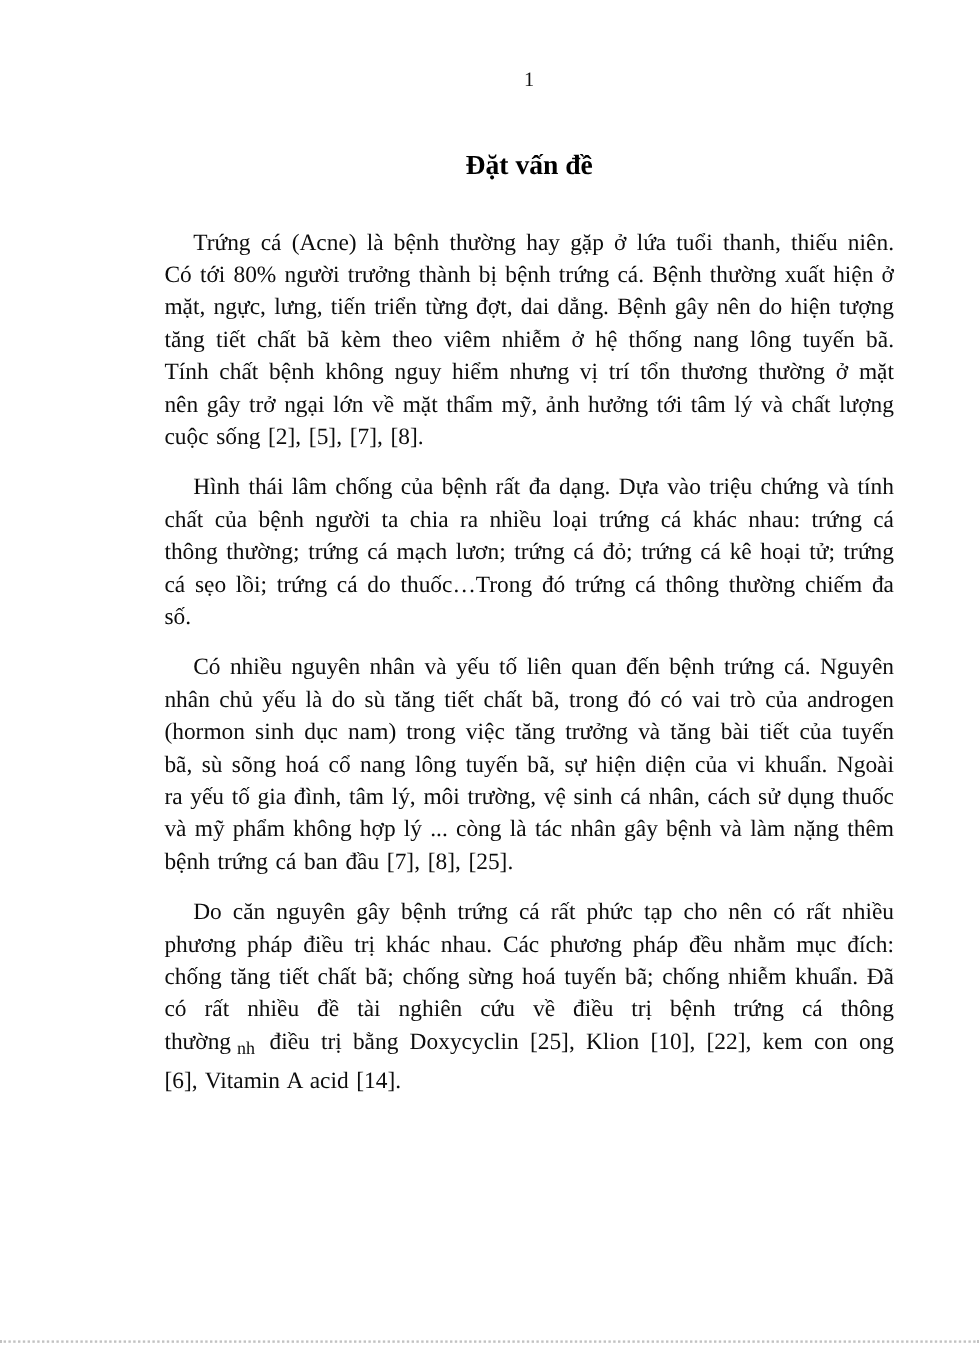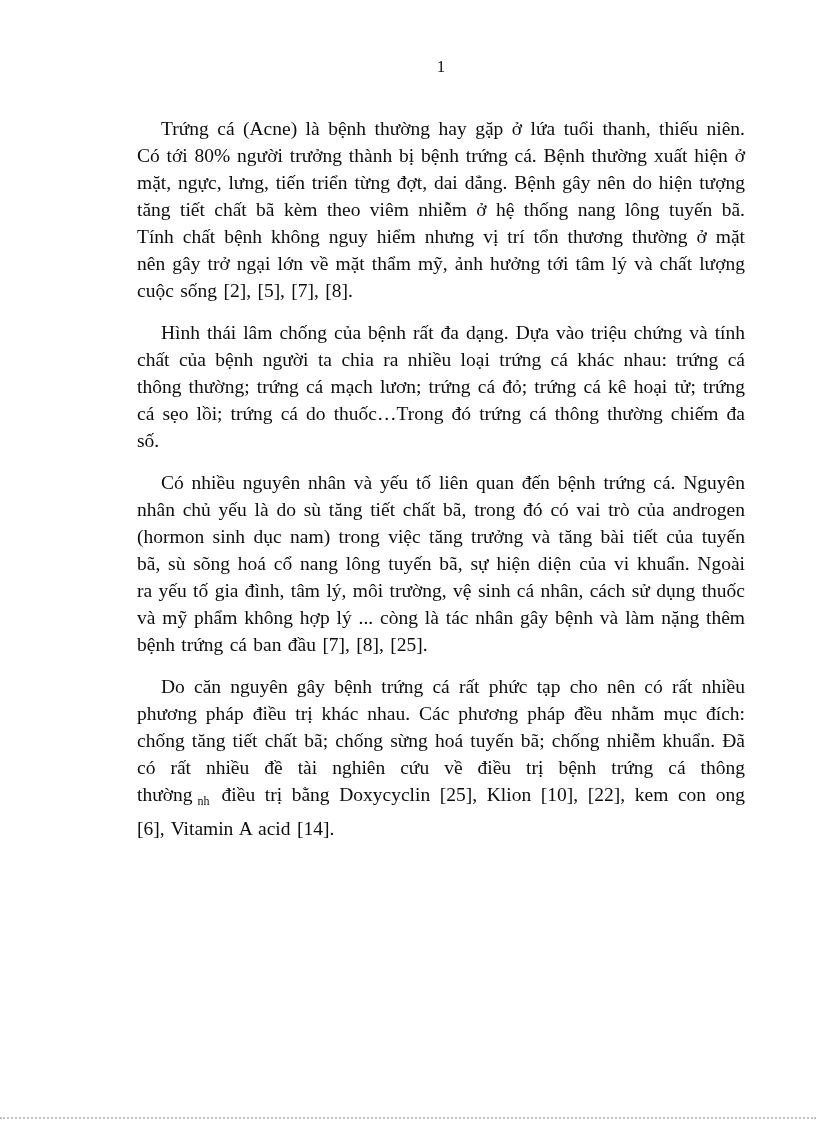--- a/index.html
+++ b/index.html
@@ -43,41 +43,42 @@
     line-height: 27px;
     text-align: justify;
     text-indent: 24px;
     word-spacing: 1.5px;
     color: #0d0d0d;
   }
   .para.first {
     margin-top: 37px;
   }
   .sub-frag {
-    font-size: 12px;
+    font-size: 15px;
     vertical-align: -4px;
     margin: 0 12px 0 5px;
     white-space: nowrap;
   }
   .bottom-dotted {
     position: absolute;
     left: 0;
     right: 0;
     bottom: 4px;
     height: 0;
     border-bottom: 2px dotted #c2c2c2;
   }
 </style>
 </head>
 <body>
 
 <div class="page">
   <div class="content">
     <div class="page-number">1</div>
 
+    <h1 class="doc-title">Đặt vấn đề</h1>
 
     <p class="para first">Trứng cá (Acne) là bệnh thường hay gặp ở lứa tuổi thanh, thiếu niên. Có tới 80% người trưởng thành bị bệnh trứng cá. Bệnh thường xuất hiện ở mặt, ngực, lưng, tiến triển từng đợt, dai dẳng. Bệnh gây nên do hiện tượng tăng tiết chất bã kèm theo viêm nhiễm ở hệ thống nang lông tuyến bã. Tính chất bệnh không nguy hiểm nhưng vị trí tổn thương thường ở mặt nên gây trở ngại lớn về mặt thẩm mỹ, ảnh hưởng tới tâm lý và chất lượng cuộc sống [2], [5], [7], [8].</p>
 
     <p class="para">Hình thái lâm chống của bệnh rất đa dạng. Dựa vào triệu chứng và tính chất của bệnh người ta chia ra nhiều loại trứng cá khác nhau: trứng cá thông thường; trứng cá mạch lươn; trứng cá đỏ; trứng cá kê hoại tử; trứng cá sẹo lồi; trứng cá do thuốc…Trong đó trứng cá thông thường chiếm đa số.</p>
 
     <p class="para">Có nhiều nguyên nhân và yếu tố liên quan đến bệnh trứng cá. Nguyên nhân chủ yếu là do sù tăng tiết chất bã, trong đó có vai trò của androgen (hormon sinh dục nam) trong việc tăng trưởng và tăng bài tiết của tuyến bã, sù sõng hoá cổ nang lông tuyến bã, sự hiện diện của vi khuẩn. Ngoài ra yếu tố gia đình, tâm lý, môi trường, vệ sinh cá nhân, cách sử dụng thuốc và mỹ phẩm không hợp lý ... còng là tác nhân gây bệnh và làm nặng thêm bệnh trứng cá ban đầu [7], [8], [25].</p>
 
     <p class="para"><span>Do căn nguyên gây bệnh trứng cá rất phức tạp cho nên có rất nhiều phương pháp điều trị khác nhau. Các phương pháp đều nhằm mục đích: chống tăng tiết chất bã; chống sừng hoá tuyến bã; chống nhiễm khuẩn. Đã có rất nhiều đề tài nghiên cứu về điều trị bệnh trứng cá thông thường</span><span class="sub-frag">nh</span><span>điều trị bằng Doxycyclin [25], Klion [10], [22], kem con ong [6], Vitamin A acid [14].</span></p>
   </div>
 

